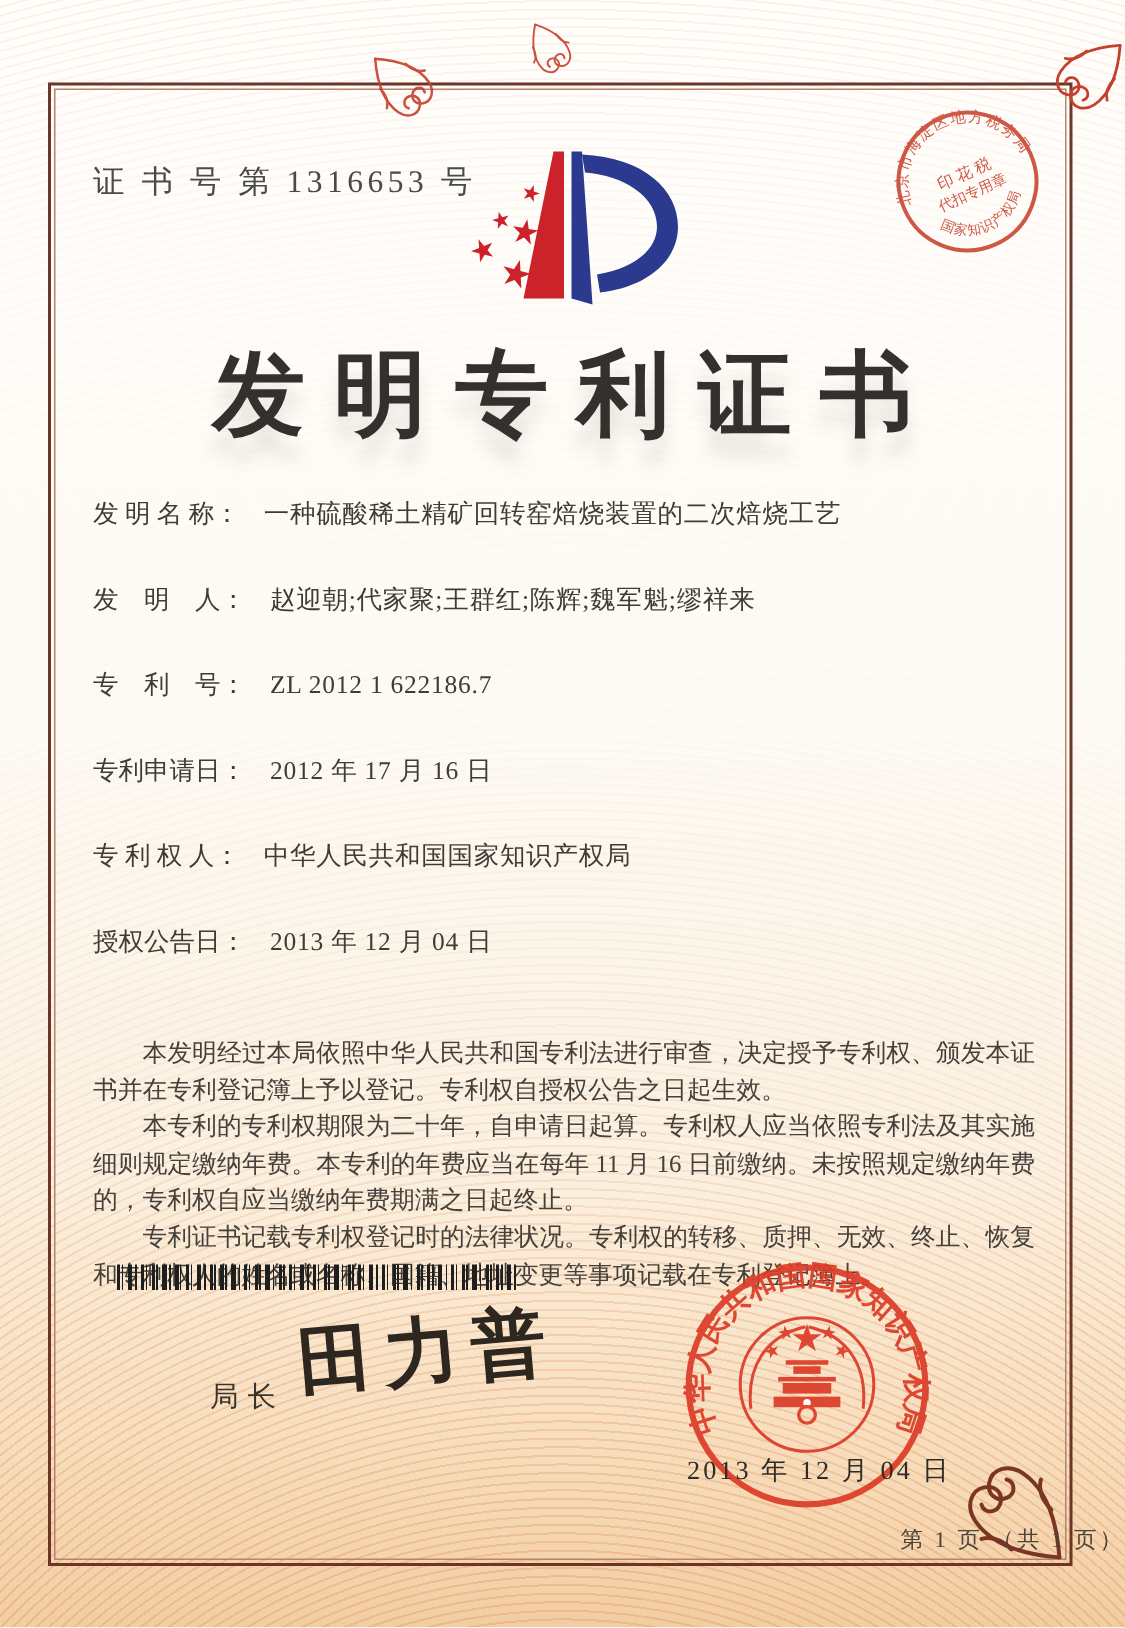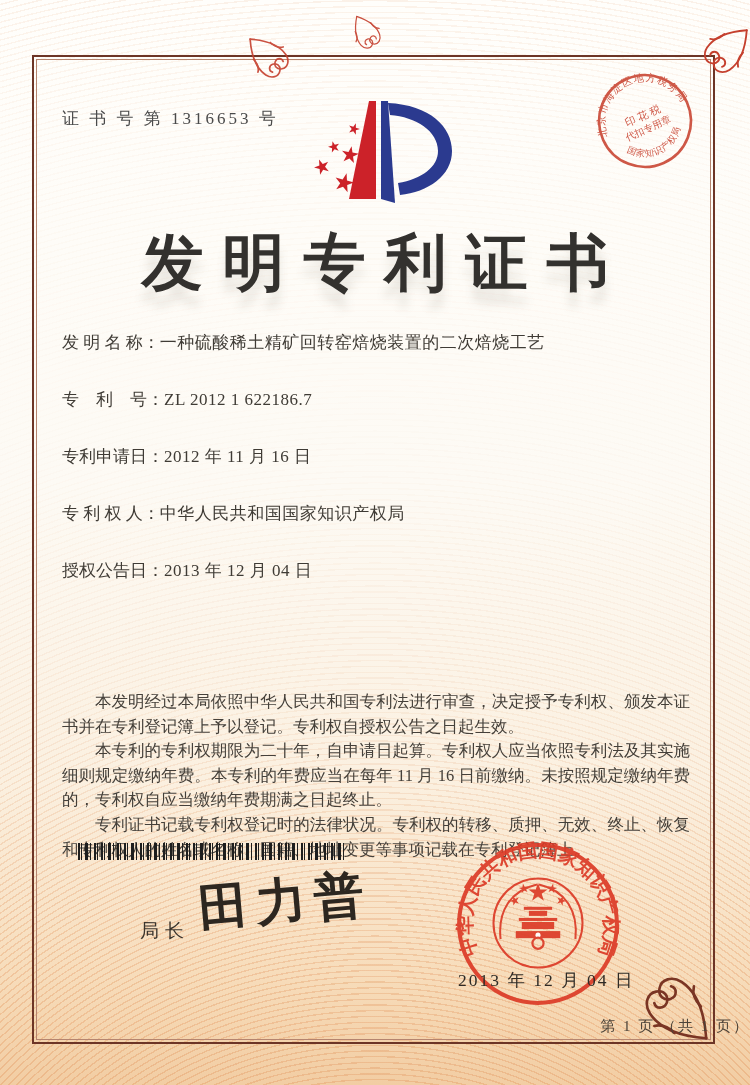--- a/index.html
+++ b/index.html
@@ -19,33 +19,33 @@
       rgba(0,0,0,.06) 42%, rgba(0,0,0,.30) 66%, rgba(0,0,0,.85) 83%, #000 100%);
   }
   .frame {
     position:absolute; left:32px; top:55px; width:683px; height:989px;
     border:2px solid #6d3526;
   }
   .frame::after {
     content:""; position:absolute; inset:2px; border:1px solid #b5846e;
   }
   .cert-no {
-    position:absolute; left:62px; top:107px; font-size:17px; letter-spacing:3px;
+    position:absolute; left:62px; top:107px; font-size:21px; letter-spacing:3px;
     color:#4a4a4a; white-space:pre;font-family:Liberation Serif, serif;
   }
   .logo { position:absolute; left:292px; top:94px; width:175px; height:114px; }
   .title {
     position:absolute; left:0; right:0; top:221px; text-align:center;
     font-size:62px; font-weight:700; letter-spacing:19px; text-indent:19px;
     color:#33312e; text-shadow:0 15px 10px rgba(110,100,90,.15);
   }
   .fields { position:absolute; left:62px; top:330px; width:632px; font-size:17px; color:#3f3b35; }
   .frow { display:flex; align-items:center; line-height:26px; margin-bottom:31px; }
   .flabel { white-space:pre; flex:0 0 auto; }
-  .fvalue { white-space:pre; letter-spacing:0.5px; }
+  .fvalue { white-space:pre; letter-spacing:0.5px;margin-left:16px; }
   .body-text {
     position:absolute; left:62px; top:648px; width:628px;
     font-size:16.5px; line-height:24.6px; color:#45403a; text-align:justify;margin-top:42px;
   }
   .body-text p { margin:0; text-indent:2em; }
   .barcode {
     position:absolute; left:78px; top:843px; width:268px; height:17px;
     background: repeating-linear-gradient(90deg,
       #1e1e1e 0 2px, transparent 2px 3px,
       #1e1e1e 3px 4px, transparent 4px 7px,
@@ -144,26 +144,30 @@
   </svg>
 
   <div class="title">发明专利证书</div>
 
   <div class="fields">
     <div class="frow">
       <span class="flabel">发 明 名 称：</span>
       <span class="fvalue">一种硫酸稀土精矿回转窑焙烧装置的二次焙烧工艺</span>
     </div>
     <div class="frow">
+      <span class="flabel">发　明　人：</span>
+      <span class="fvalue">赵迎朝;代家聚;王群红;陈辉;魏军魁;缪祥来</span>
+    </div>
+    <div class="frow">
       <span class="flabel">专　利　号：</span>
       <span class="fvalue">ZL 2012 1 622186.7</span>
     </div>
     <div class="frow">
       <span class="flabel">专利申请日：</span>
-      <span class="fvalue">2012 年 11 月 16 日</span>
+      <span class="fvalue">2012 年 17 月 16 日</span>
     </div>
     <div class="frow">
       <span class="flabel">专 利 权 人：</span>
       <span class="fvalue">中华人民共和国国家知识产权局</span>
     </div>
     <div class="frow">
       <span class="flabel">授权公告日：</span>
       <span class="fvalue">2013 年 12 月 04 日</span>
     </div>
   </div>

